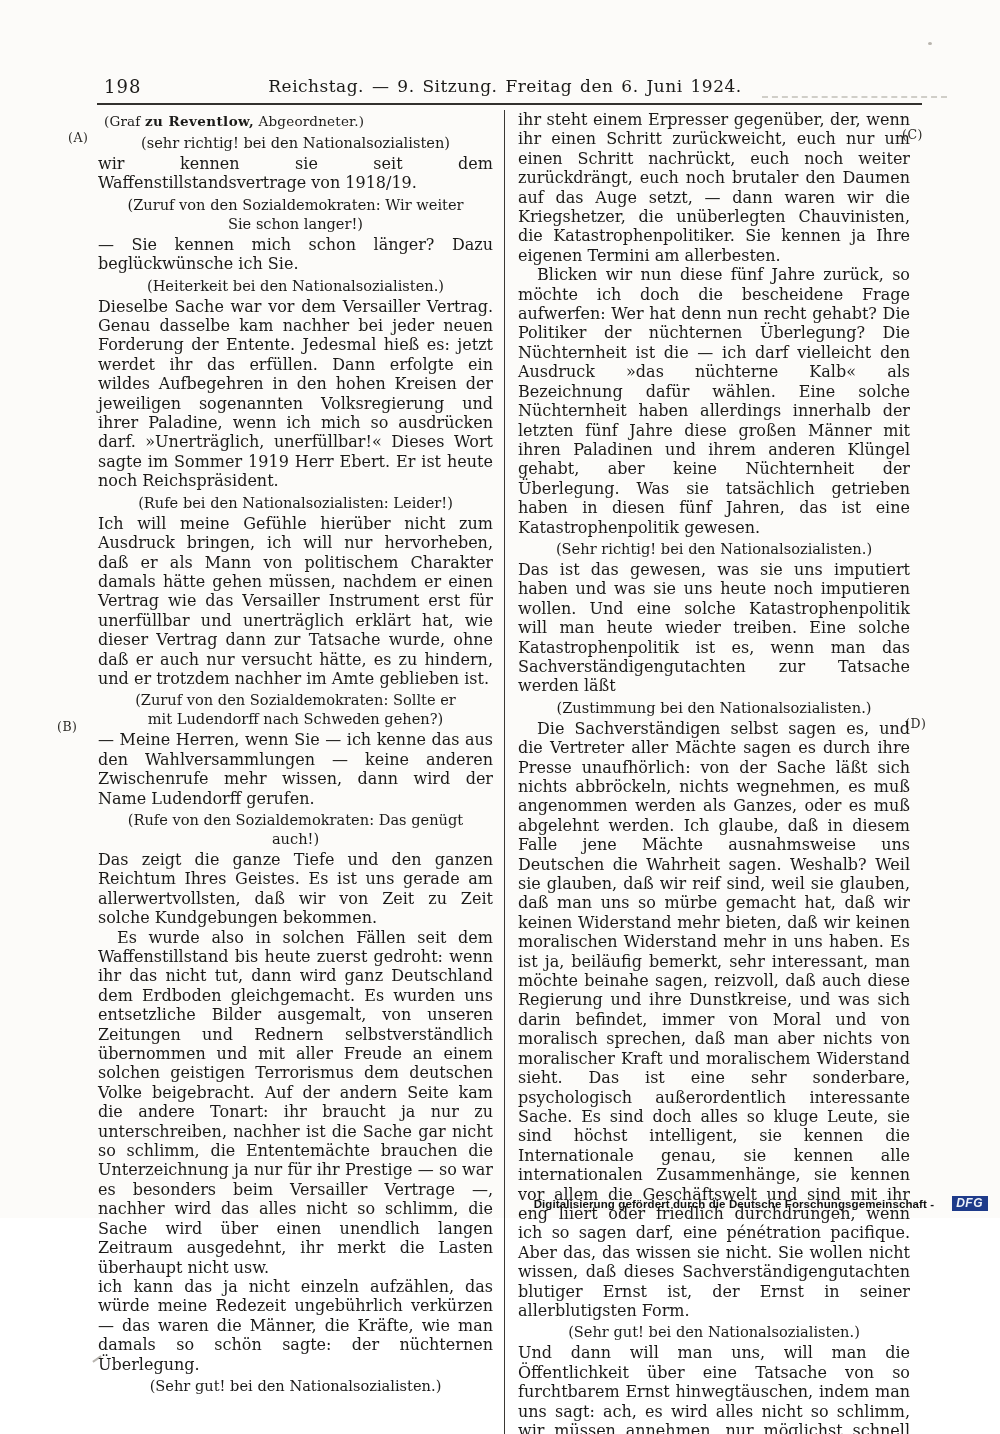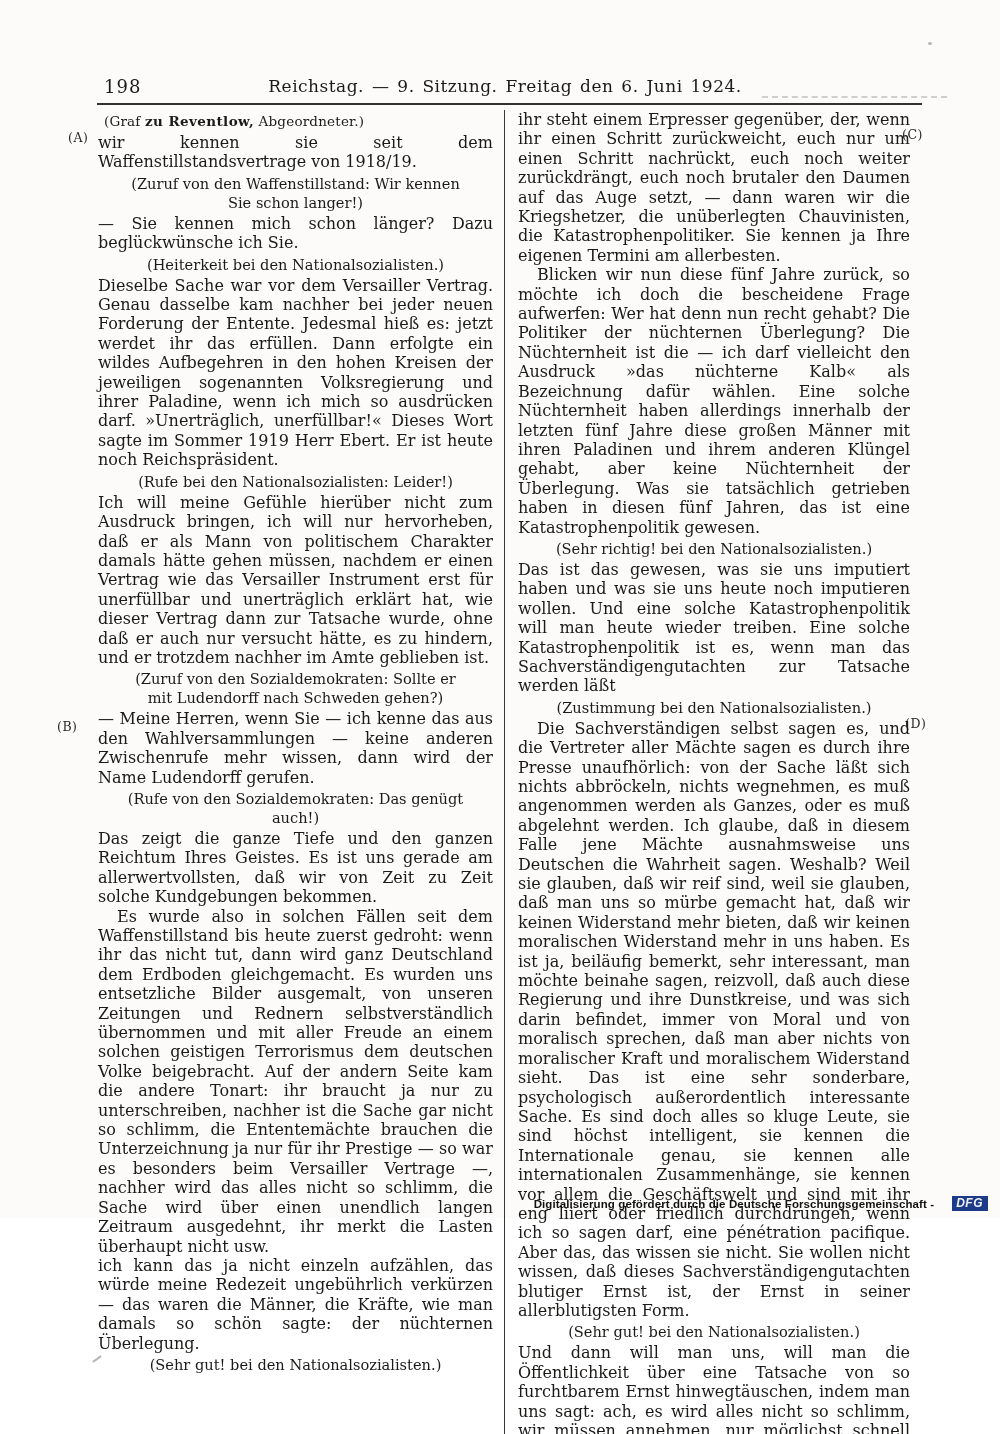--- a/index.html
+++ b/index.html
@@ -110,22 +110,23 @@
   <div class="margin-mark mark-b">(B)</div>
   <div class="margin-mark mark-c">(C)</div>
   <div class="margin-mark mark-d">(D)</div>
 
   <div class="columns">
     <div class="col-left">
       <div class="speaker-line">
         <span>(Graf </span><span class="speaker-name">zu Reventlow,</span><span> Abgeordneter.)</span>
       </div>
       <div>
+          <div class="interjection">(sehr richtig! bei den Nationalsozialisten)</div>
           <div class="para">wir kennen sie seit dem Waffenstillstandsvertrage von 1918/19.</div>
-          <div class="interjection">(Zuruf von den Waffenstillstand: Wir kennen Sie schon langer!)</div>
+          <div class="interjection">(Zuruf von den Sozialdemokraten: Wir weiter Sie schon langer!)</div>
           <div class="para">— Sie kennen mich schon länger? Dazu beglückwünsche ich Sie.</div>
           <div class="interjection">(Heiterkeit bei den Nationalsozialisten.)</div>
           <div class="para">Dieselbe Sache war vor dem Versailler Vertrag. Genau dasselbe kam nachher bei jeder neuen Forderung der Entente. Jedesmal hieß es: jetzt werdet ihr das erfüllen. Dann erfolgte ein wildes Aufbegehren in den hohen Kreisen der jeweiligen sogenannten Volksregierung und ihrer Paladine, wenn ich mich so ausdrücken darf. »Unerträglich, unerfüllbar!« Dieses Wort sagte im Sommer 1919 Herr Ebert. Er ist heute noch Reichspräsident.</div>
           <div class="interjection">(Rufe bei den Nationalsozialisten: Leider!)</div>
           <div class="para">Ich will meine Gefühle hierüber nicht zum Ausdruck bringen, ich will nur hervorheben, daß er als Mann von politischem Charakter damals hätte gehen müssen, nachdem er einen Vertrag wie das Versailler Instrument erst für unerfüllbar und unerträglich erklärt hat, wie dieser Vertrag dann zur Tatsache wurde, ohne daß er auch nur versucht hätte, es zu hindern, und er trotzdem nachher im Amte geblieben ist.</div>
           <div class="interjection">(Zuruf von den Sozialdemokraten: Sollte er mit Ludendorff nach Schweden gehen?)</div>
           <div class="para">— Meine Herren, wenn Sie — ich kenne das aus den Wahlversammlungen — keine anderen Zwischenrufe mehr wissen, dann wird der Name Ludendorff gerufen.</div>
           <div class="interjection">(Rufe von den Sozialdemokraten: Das genügt auch!)</div>
           <div class="para">Das zeigt die ganze Tiefe und den ganzen Reichtum Ihres Geistes. Es ist uns gerade am allerwertvollsten, daß wir von Zeit zu Zeit solche Kundgebungen bekommen.</div>
           <div class="para indent">Es wurde also in solchen Fällen seit dem Waffenstillstand bis heute zuerst gedroht: wenn ihr das nicht tut, dann wird ganz Deutschland dem Erdboden gleichgemacht. Es wurden uns entsetzliche Bilder ausgemalt, von unseren Zeitungen und Rednern selbstverständlich übernommen und mit aller Freude an einem solchen geistigen Terrorismus dem deutschen Volke beigebracht. Auf der andern Seite kam die andere Tonart: ihr braucht ja nur zu unterschreiben, nachher ist die Sache gar nicht so schlimm, die Ententemächte brauchen die Unterzeichnung ja nur für ihr Prestige — so war es besonders beim Versailler Vertrage —, nachher wird das alles nicht so schlimm, die Sache wird über einen unendlich langen Zeitraum ausgedehnt, ihr merkt die Lasten überhaupt nicht usw.</div>

